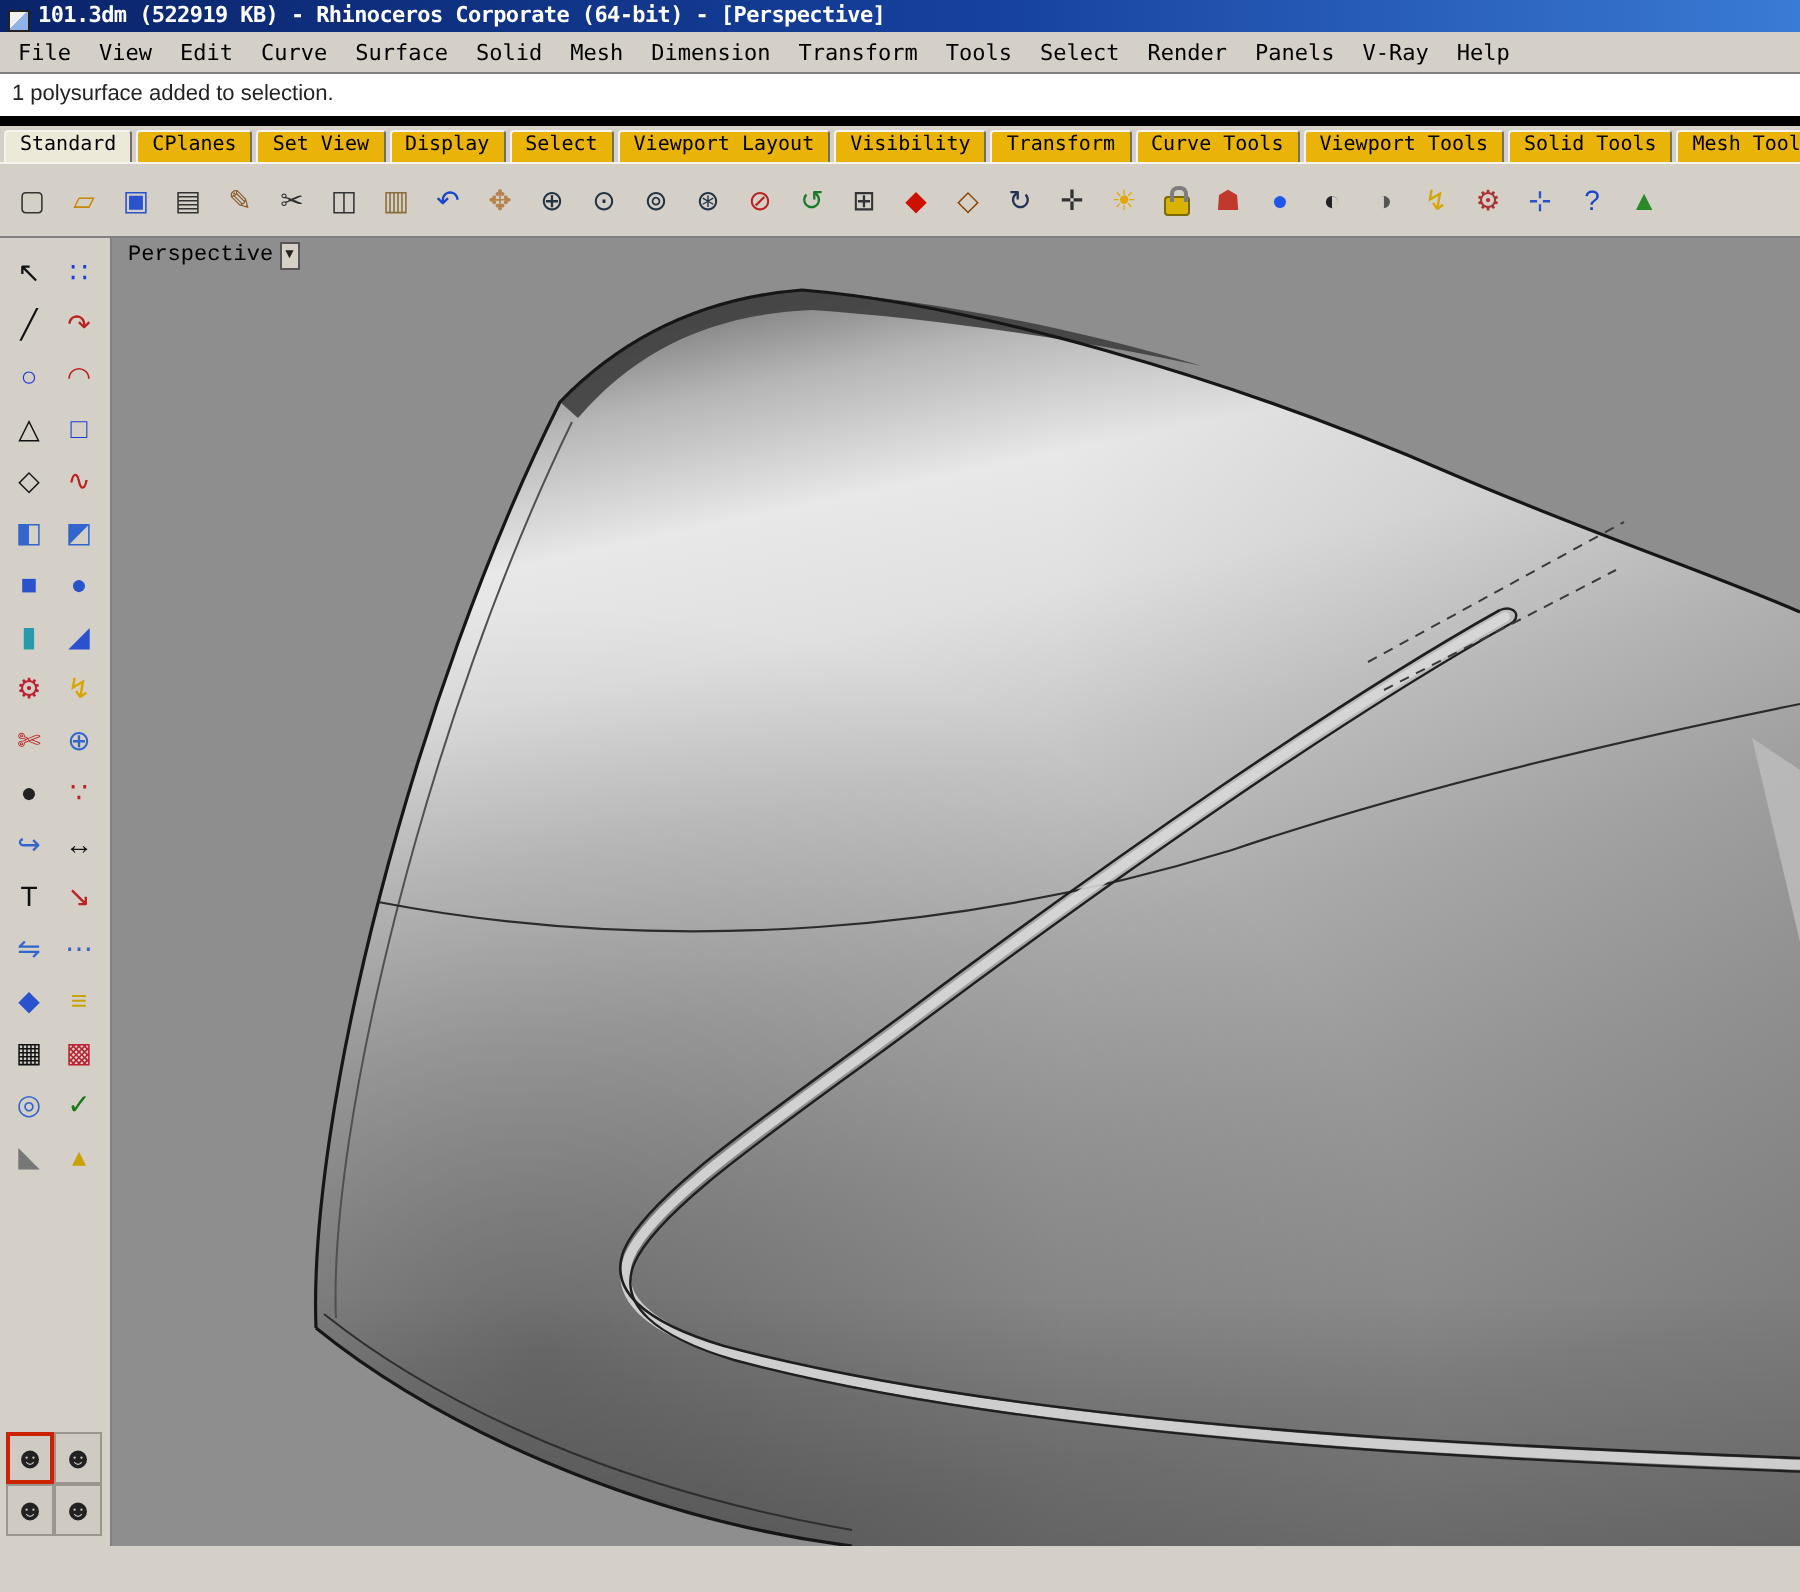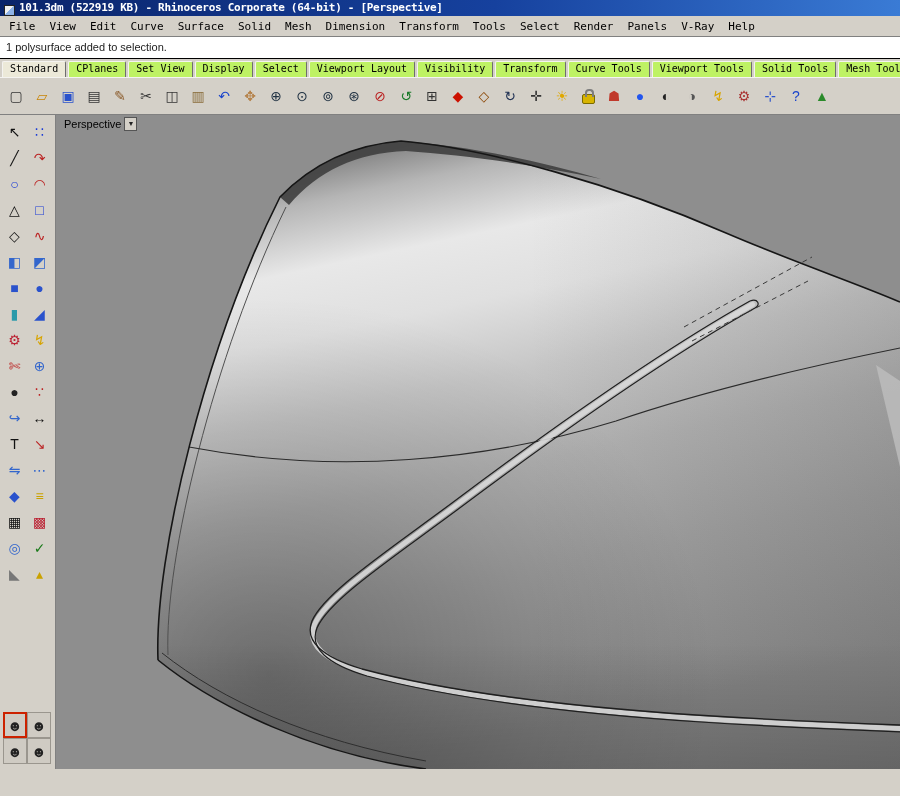--- a/index.html
+++ b/index.html
@@ -25,32 +25,32 @@
     letter-spacing:-0.3px;
   }
   
   .menubar{
     height:20px;display:flex;align-items:center;padding-left:2px;
     background:#d4d0c8;font-size:11px;
     font-family:"DejaVu Sans Mono","Liberation Mono",monospace;
   }
   .menu-item{padding:3px 7px;color:#000;white-space:nowrap;}
   
-  .cmdwrap{background:#fff;border-top:1px solid #808080;border-bottom:1px solid #000000;}
+  .cmdwrap{background:#fff;border-top:1px solid #808080;border-bottom:5px solid #000000;}
   .cmd-history{height:21px;box-sizing:border-box;padding:4px 6px 0;font-size:11px;color:#222;background:#fff;}
   .cmd-line{height:29px;box-sizing:border-box;border-top:1px solid #c6c6c6;padding:5px 6px 0;font-size:11px;color:#000;background:#fff;}
   
   .tabs{
     height:18px;display:flex;align-items:flex-end;gap:2px;padding:2px 2px 0;box-sizing:border-box;
     background:#d4d0c8;overflow:hidden;
     font-family:"DejaVu Sans Mono","Liberation Mono",monospace;
   }
   .tab{
     font-size:10px;line-height:12px;padding:1px 7px 2px;white-space:nowrap;
-    background:#bef264;color:#000;
+    background:#eab308;color:#000;
     border:1px solid;border-color:#f4f3f0 #6e6e6e #6e6e6e #f4f3f0;border-bottom:none;
     border-radius:2px 2px 0 0;
   }
   .tab.active{background:#ece9d8;}
   
   .toolbar{
     height:38px;box-sizing:border-box;display:flex;align-items:center;gap:2px;
     padding:2px 4px;background:#d4d0c8;
     border-top:1px solid #f4f3f0;border-bottom:1px solid #808080;
   }
@@ -84,21 +84,21 @@
     width:24px;height:26px;box-sizing:border-box;display:flex;align-items:center;justify-content:center;
     font-size:15px;border:1px solid #9a968e;background:#cfcbc3;
   }
   .mask.selected{outline:2px solid #cc2200;outline-offset:-2px;}
   
   .viewport{position:relative;flex:1;background:#8e8e8e;overflow:hidden;}
   .viewport svg{position:absolute;inset:0;display:block;}
   .vp-label{
     position:absolute;top:2px;left:8px;z-index:2;display:flex;align-items:center;gap:3px;
     font-size:11px;color:#000;
-    font-family:Liberation Sans, sans-serif;
+    font-family:Liberation Mono, monospace;
   }
   .vp-caret{
     font-size:7px;line-height:10px;padding:1px 2px;background:#d4d0c8;
     border:1px solid #555;color:#222;
   }
 </style>
 </head>
 <body>
 
 <div class="titlebar">

